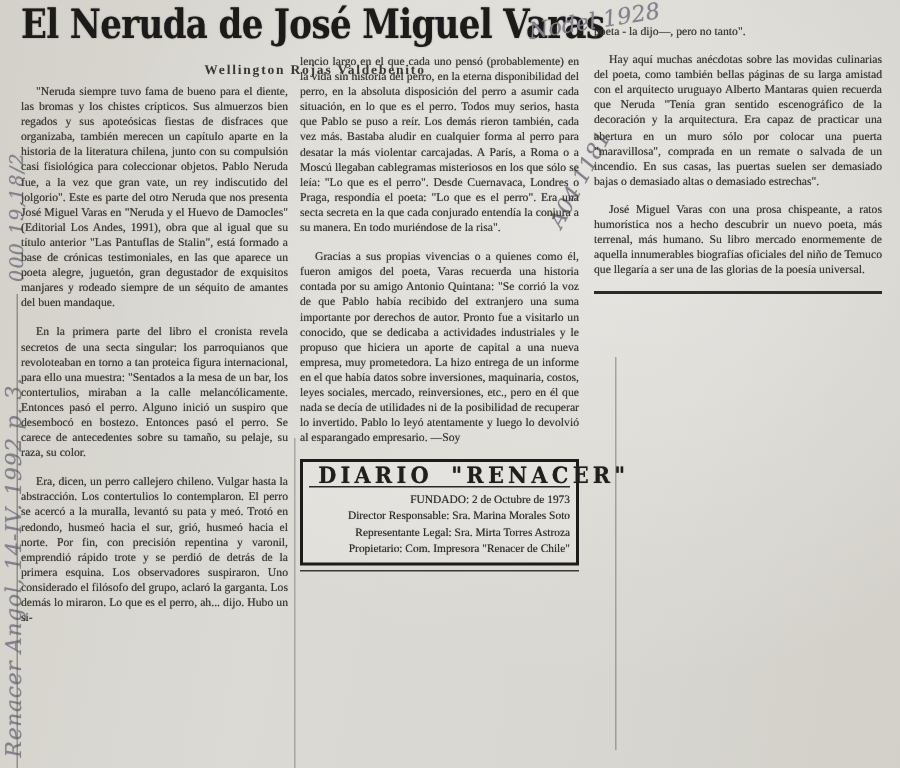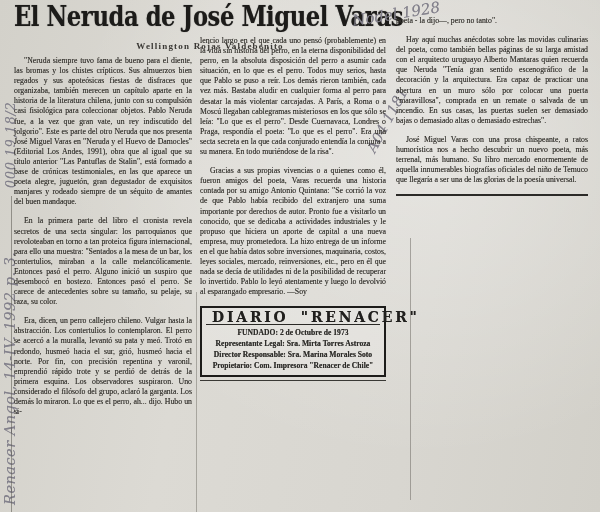--- a/index.html
+++ b/index.html
@@ -46,22 +46,22 @@
   }
   .m-title{
     font-family:"DejaVu Serif", serif;font-weight:700;
     font-size:15px;letter-spacing:3px;word-spacing:5px;
     text-align:center;color:#201f1d;white-space:nowrap;
     transform:scaleX(0.93);transform-origin:center;
     padding:1px 0 2px 0;
   }
   .m-rule{height:1px;background:#2a2926;margin:0 0 2px 0;}
   .m-row{
-    font-size:7.6px;font-weight:700;line-height:11px;color:#2e2d2a;
-    white-space:nowrap;overflow:hidden;text-align:center;
+    font-size:7.6px;font-weight:400;line-height:11px;color:#2e2d2a;
+    white-space:nowrap;overflow:hidden;text-align:right;
   }
   .m-underline{height:1px;background:#3a3935;margin-top:3px;}
   
   .end-rule{height:2px;background:#2b2a27;margin-top:7px;width:100%;}
   .vline{position:absolute;width:1px;background:rgba(90,87,80,.55);}
   .vl-edge{left:11px;top:196px;height:316px;}
   .vl-mid{left:196px;top:292px;height:220px;background:rgba(90,87,80,.4);}
   .vl-right{left:410px;top:238px;height:262px;background:rgba(90,87,80,.45);}
   
   .hw{
@@ -100,22 +100,22 @@
   </div>
 
   <div class="col col2">
     <p class="noindent">lencio largo en el que cada uno pensó (probablemente) en la vida sin historia del perro, en la eterna disponibilidad del perro, en la absoluta disposición del perro a asumir cada situación, en lo que es el perro. Todos muy serios, hasta que Pablo se puso a reír. Los demás rieron también, cada vez más. Bastaba aludir en cualquier forma al perro para desatar la más violentar carcajadas. A París, a Roma o a Moscú llegaban cablegramas misteriosos en los que sólo se leía: "Lo que es el perro". Desde Cuernavaca, Londres o Praga, respondía el poeta: "Lo que es el perro". Era una secta secreta en la que cada conjurado entendía la conjura a su manera. En todo muriéndose de la risa".</p>
     <p>Gracias a sus propias vivencias o a quienes como él, fueron amigos del poeta, Varas recuerda una historia contada por su amigo Antonio Quintana: "Se corrió la voz de que Pablo había recibido del extranjero una suma importante por derechos de autor. Pronto fue a visitarlo un conocido, que se dedicaba a actividades industriales y le propuso que hiciera un aporte de capital a una nueva empresa, muy prometedora. La hizo entrega de un informe en el que había datos sobre inversiones, maquinaria, costos, leyes sociales, mercado, reinversiones, etc., pero en él que nada se decía de utilidades ni de la posibilidad de recuperar lo invertido. Pablo lo leyó atentamente y luego lo devolvió al esparangado empresario. —Soy</p>
 
     <div class="masthead">
       <div class="m-title">DIARIO  "RENACER"</div>
       <div class="m-rule"></div>
       <div class="m-row">FUNDADO: 2 de Octubre de 1973</div>
+      <div class="m-row">Director Responsable: Sra. Marina Morales Soto</div>
       <div class="m-row">Representante Legal: Sra. Mirta Torres Astroza</div>
-      <div class="m-row">Director Responsable: Sra. Marina Morales Soto</div>
       <div class="m-row">Propietario: Com. Impresora "Renacer de Chile"</div>
     </div>
     <div class="m-underline"></div>
   </div>
 
   <div class="col col3">
     <p class="noindent">poeta - la dijo—, pero no tanto".</p>
     <p>Hay aquí muchas anécdotas sobre las movidas culinarias del poeta, como también bellas páginas de su larga amistad con el arquitecto uruguayo Alberto Mantaras quien recuerda que Neruda "Tenía gran sentido escenográfico de la decoración y la arquitectura. Era capaz de practicar una abertura en un muro sólo por colocar una puerta "maravillosa", comprada en un remate o salvada de un incendio. En sus casas, las puertas suelen ser demasiado bajas o demasiado altas o demasiado estrechas".</p>
     <p>José Miguel Varas con una prosa chispeante, a ratos humorística nos a hecho descubrir un nuevo poeta, más terrenal, más humano. Su libro mercado enormemente de aquella innumerables biografías oficiales del niño de Temuco que llegaría a ser una de las glorias de la poesía universal.</p>
     <div class="end-rule"></div>

